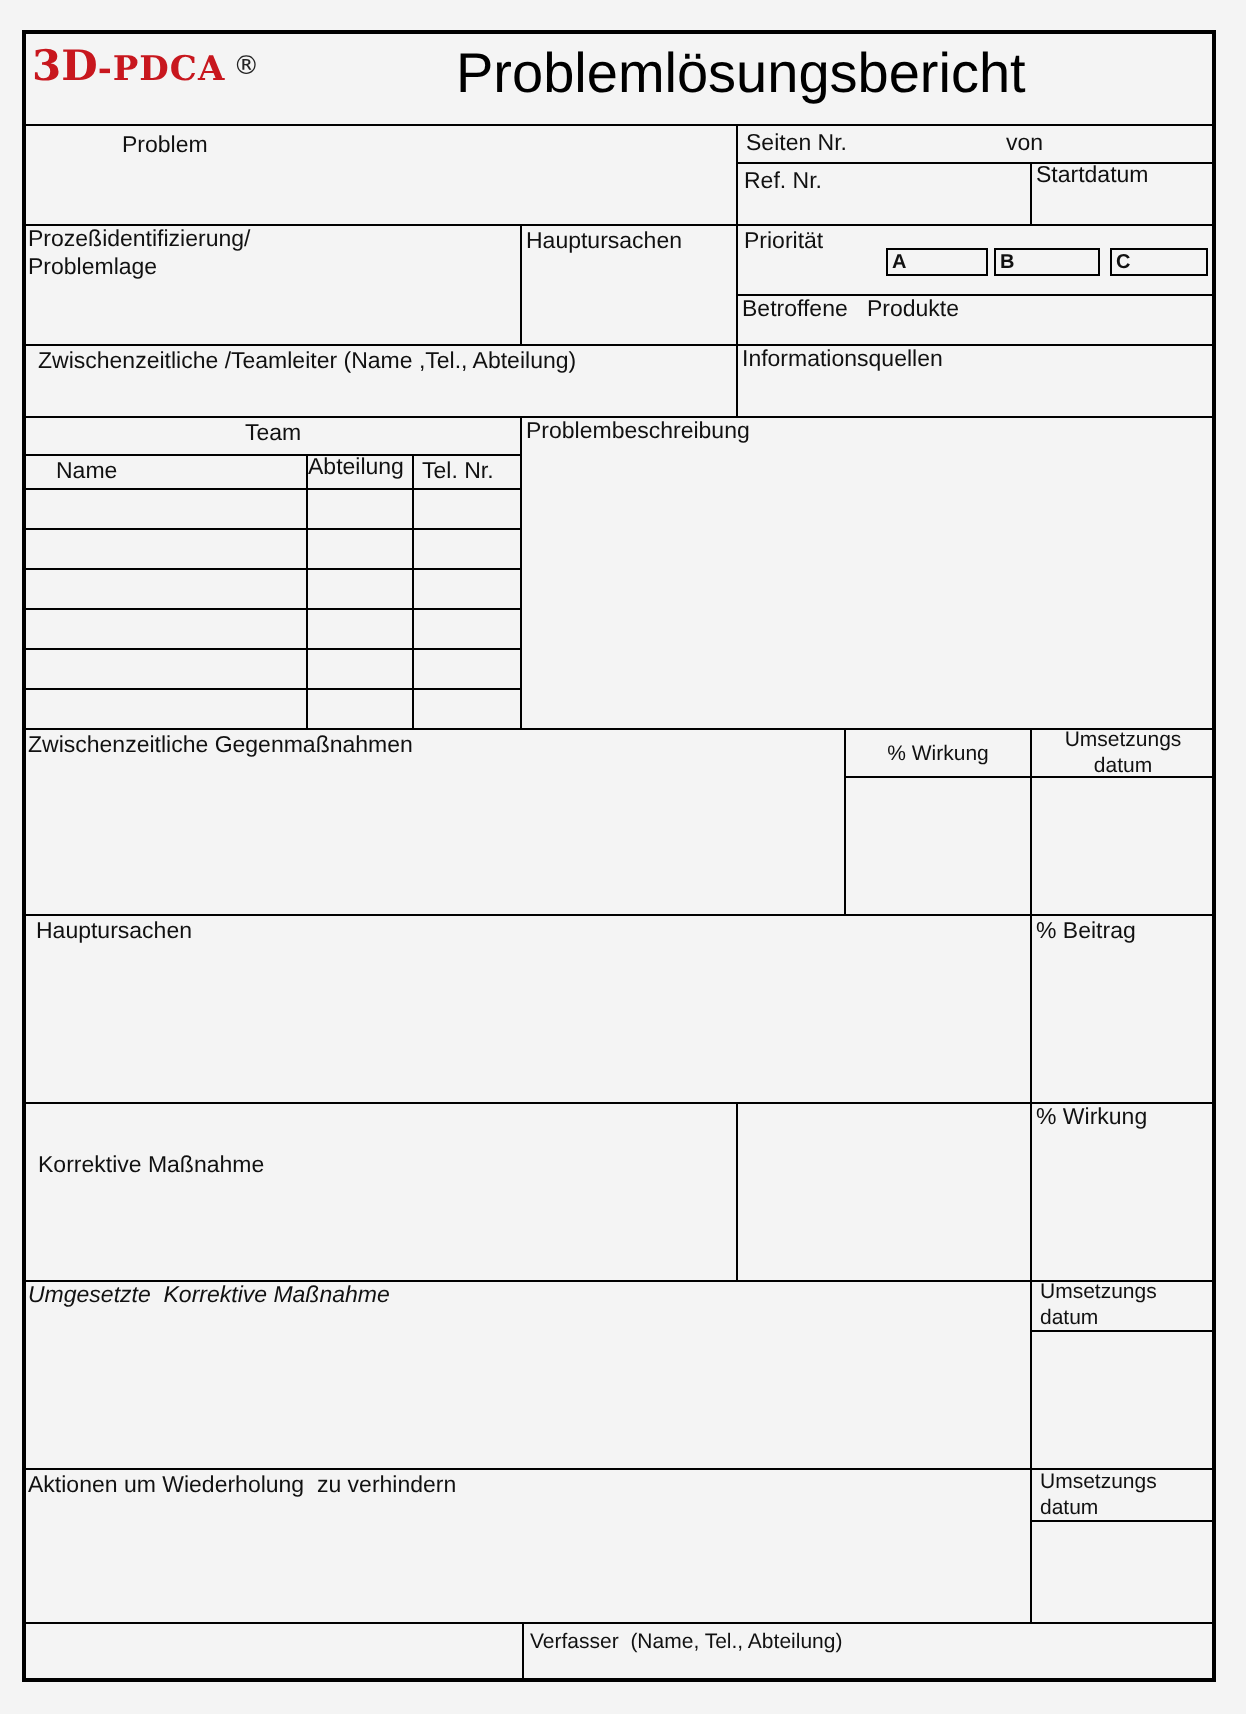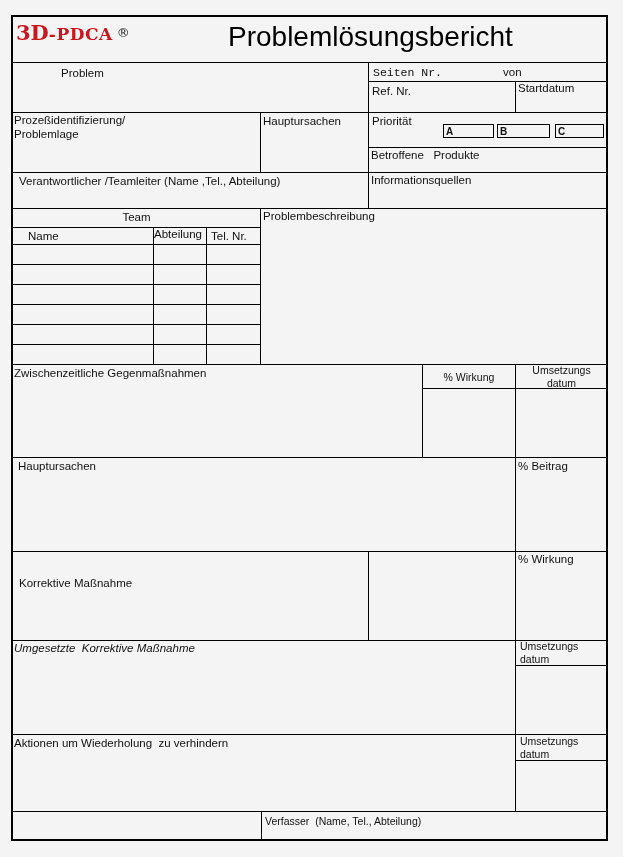--- a/index.html
+++ b/index.html
@@ -71,21 +71,21 @@
   <div class="ln v" style="left:368px;top:551px;height:89px;"></div>
   <div class="ln v" style="left:515px;top:551px;height:89px;"></div>
   <div class="ln v" style="left:515px;top:640px;height:94px;"></div>
   <div class="ln v" style="left:515px;top:734px;height:77px;"></div>
   <div class="ln v" style="left:261px;top:811px;height:29px;"></div>
 
   <div class="field" style="left:13px;top:63px;width:355px;height:49px;">
     <span class="lbl" style="left:20px;top:4px;margin-left:28px;">Problem</span>
   </div>
   <div class="field" style="left:369px;top:63px;width:238px;height:18px;">
-    <span class="lbl" style="left:4px;top:3px;font-family:Liberation Mono, monospace;">Seiten Nr.</span>
+    <span class="lbl" style="left:4px;top:3px;">Seiten Nr.</span>
     <span class="lbl" style="left:134px;top:3px;">von</span>
   </div>
   <div class="field" style="left:369px;top:82px;width:146px;height:30px;">
     <span class="lbl" style="left:3px;top:3px;">Ref. Nr.</span>
   </div>
   <div class="field" style="left:516px;top:82px;width:91px;height:30px;">
     <span class="lbl" style="left:2px;top:0px;text-align:right;">Startdatum</span>
   </div>
   <div class="field" style="left:13px;top:113px;width:247px;height:59px;">
     <span class="lbl" style="left:1px;top:1px;">Prozeßidentifizierung/</span>
@@ -97,21 +97,21 @@
   <div class="field" style="left:369px;top:113px;width:238px;height:34px;">
     <span class="lbl" style="left:3px;top:2px;">Priorität</span>
   </div>
   <div class="prio-box" style="left:443px;top:124px;width:51px;">A</div>
   <div class="prio-box" style="left:497px;top:124px;width:53px;">B</div>
   <div class="prio-box" style="left:555px;top:124px;width:49px;">C</div>
   <div class="field" style="left:369px;top:148px;width:238px;height:24px;">
     <span class="lbl" style="left:2px;top:1px;white-space:pre;">Betroffene   Produkte</span>
   </div>
   <div class="field" style="left:13px;top:173px;width:355px;height:35px;">
-    <span class="lbl" style="left:6px;top:2px;">Verantwortlicher /Teamleiter (Name ,Tel., Abteilung)</span>
+    <span class="lbl" style="left:6px;top:2px;">Zwischenzeitliche /Teamleiter (Name ,Tel., Abteilung)</span>
   </div>
   <div class="field" style="left:369px;top:173px;width:238px;height:35px;">
     <span class="lbl" style="left:2px;top:1px;">Informationsquellen</span>
   </div>
 
   <span class="lbl" style="left:13px;top:211px;width:247px;text-align:center;">Team</span>
   <span class="lbl" style="left:28px;top:230px;">Name</span>
   <span class="lbl" style="left:154px;top:228px;">Abteilung</span>
   <span class="lbl" style="left:211px;top:230px;">Tel. Nr.</span>
 

